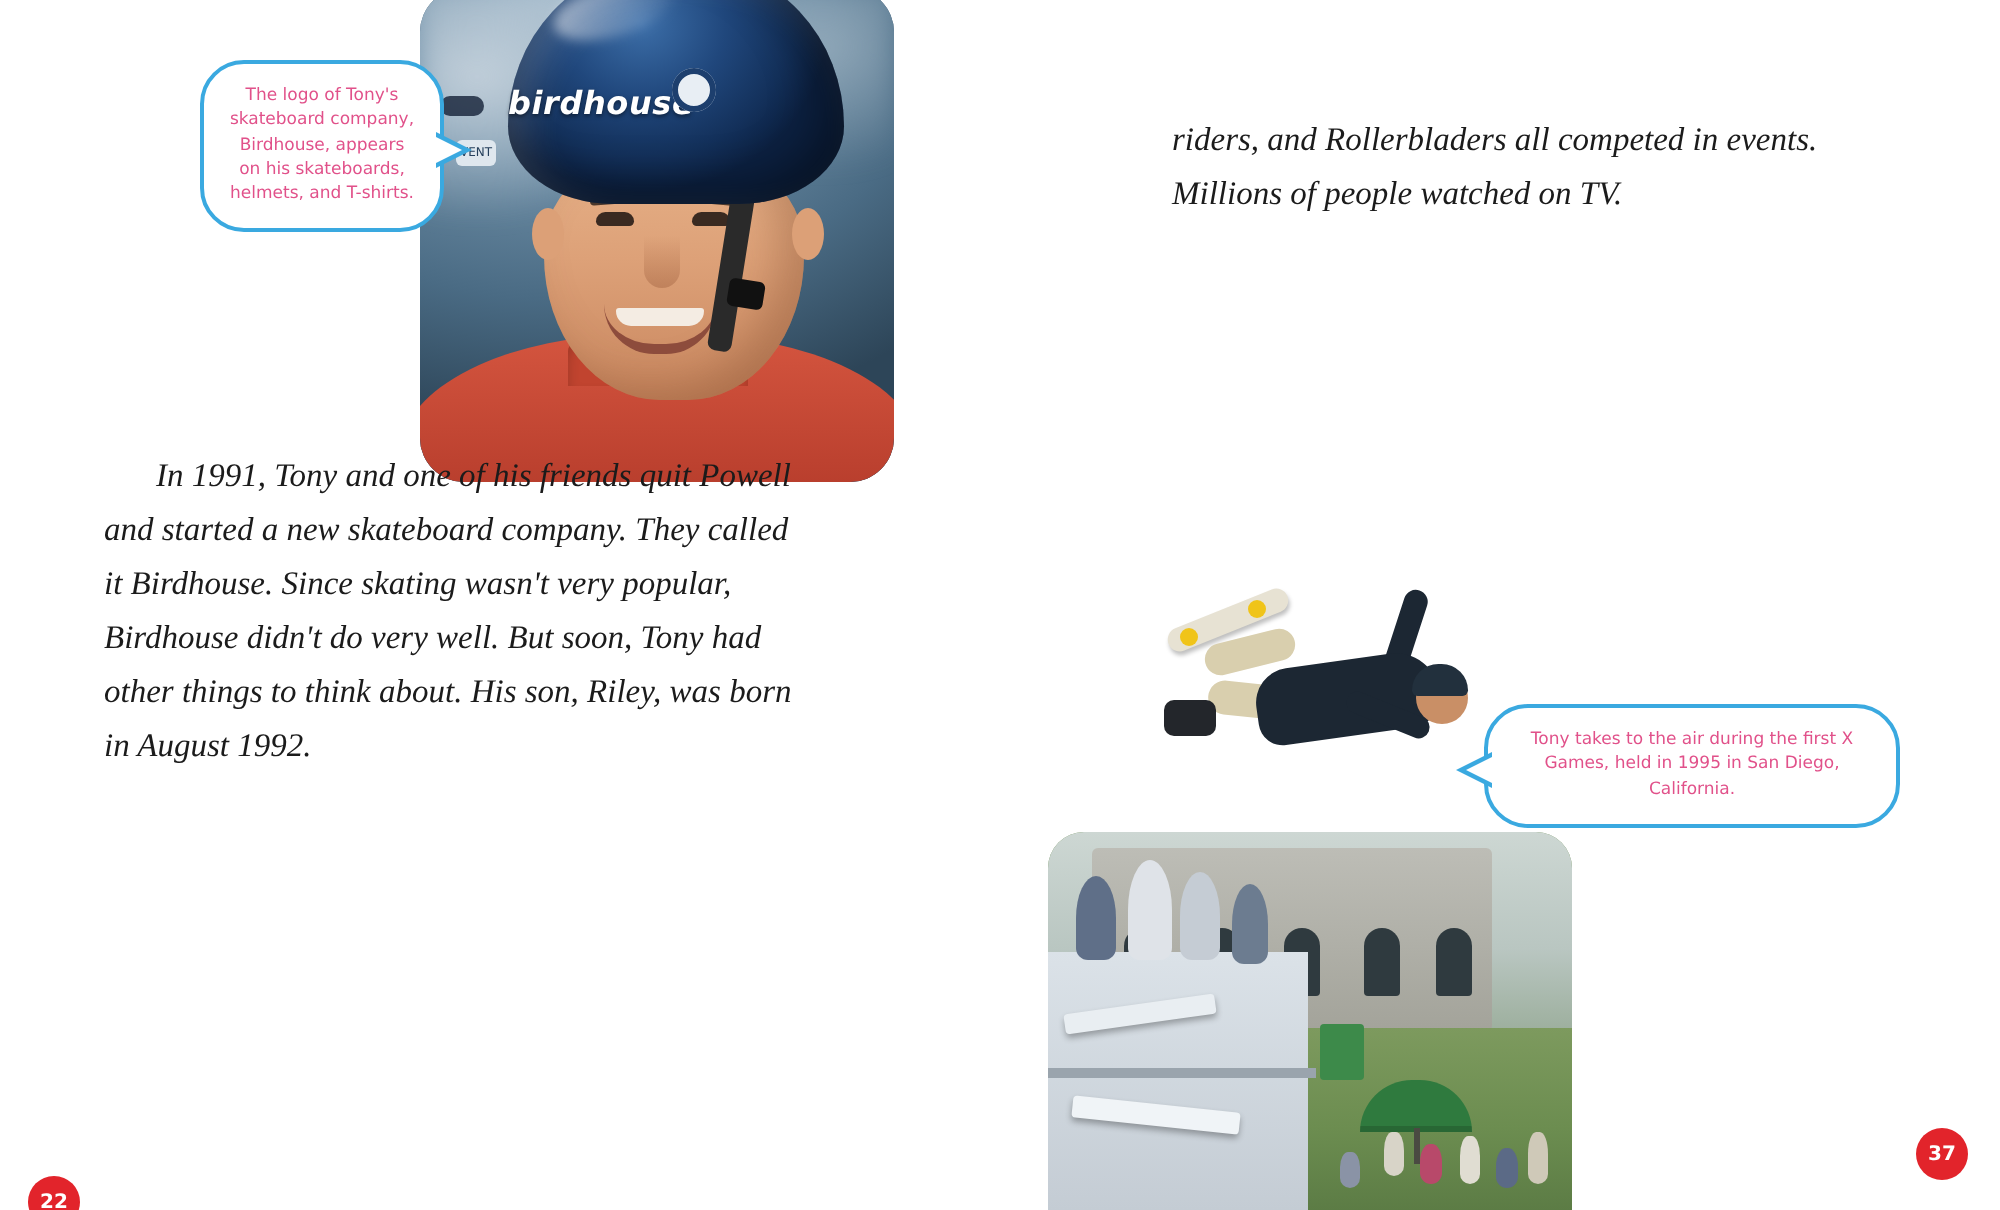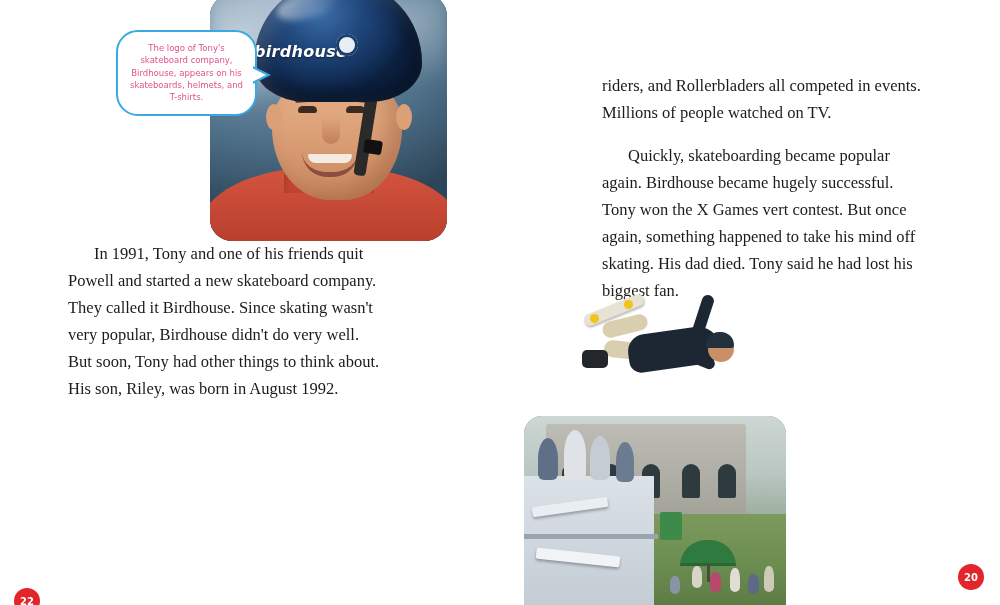--- a/index.html
+++ b/index.html
@@ -191,22 +191,22 @@
     line-height: 1.45;
   }
   .bubble .bubble-text {
     display: block;
     padding: 10px 12px;
     font-size: 8.5px;
     color: #e1518a;
   }
 
   .bubble-logo {
-    left: 116px; top: 30px;
-    width: 141px; height: 86px;
+    left: 100px; top: 30px;
+    width: 122px; height: 86px;
   }
   .bubble-logo .tail-outer {
     position: absolute; right: -16px; top: 34px;
     border-top: 9px solid transparent;
     border-bottom: 9px solid transparent;
     border-left: 18px solid #3aa9e0;
   }
   .bubble-logo .tail-inner {
     position: absolute; right: -11px; top: 36px;
     border-top: 7px solid transparent;
@@ -232,21 +232,21 @@
   }
 
   
   .body-col {
     position: absolute;
     font-family: "Liberation Serif", serif;
     font-size: 16.5px;
     line-height: 27px;
     color: #1b1b1b;
   }
-  .body-col p { margin: 16px; }
+  .body-col p { margin: 0; font-style: italic; }
   .body-col p.indent { text-indent: 26px; }
 
   .left-text {
     left: 52px; top: 224px; width: 348px;
   }
   .right-text {
     left: 586px; top: 56px; width: 360px;
   }
 
   
@@ -463,21 +463,20 @@
       <p class="indent">In 1991, Tony and one of his friends quit Powell and started a new skateboard company. They called it Birdhouse. Since skating wasn't very popular, Birdhouse didn't do very well. But soon, Tony had other things to think about. His son, Riley, was born in August 1992.</p>
     </div>
 
     <div class="page-num left">22</div>
   </div>
 
   <div class="right-page"></div>
 
   <div class="body-col right-text">
     <p>riders, and Rollerbladers all competed in events. Millions of people watched on TV.</p>
-    <p class="indent">Quickly, skateboarding became popular again. Birdhouse became hugely successful. Tony won the X Games vert contest. But once again, something happened to take his mind off skating. His dad died. Tony said he had lost his biggest fan.</p>
   </div>
 
   <div class="photo-xgames">
     <div class="xg-sky"></div>
     <div class="xg-building">
       <div class="xg-window" style="left:16px; top:40px;"></div>
       <div class="xg-window" style="left:56px; top:40px;"></div>
       <div class="xg-window" style="left:96px; top:40px;"></div>
       <div class="xg-window" style="left:136px; top:40px;"></div>
       <div class="xg-window" style="left:172px; top:40px;"></div>
@@ -513,17 +512,22 @@
     <div class="skater-leg"></div>
     <div class="skater-leg2"></div>
     <div class="skater-shoe"></div>
     <div class="skater-arm"></div>
     <div class="skater-body"></div>
     <div class="skater-arm2"></div>
     <div class="skater-head"></div>
     <div class="skater-cap"></div>
   </div>
 
-
-  <div class="page-num right">20</div>
+  <div class="bubble bubble-xgames">
+    <span class="bubble-text">Tony takes to the air during the first X Games, held in 1995 in San Diego, California.</span>
+    <span class="tail-outer"></span>
+    <span class="tail-inner"></span>
+  </div>
+
+  <div class="page-num right">37</div>
 
   <div class="gutter"></div>
 </div>
 
 </body></html>

